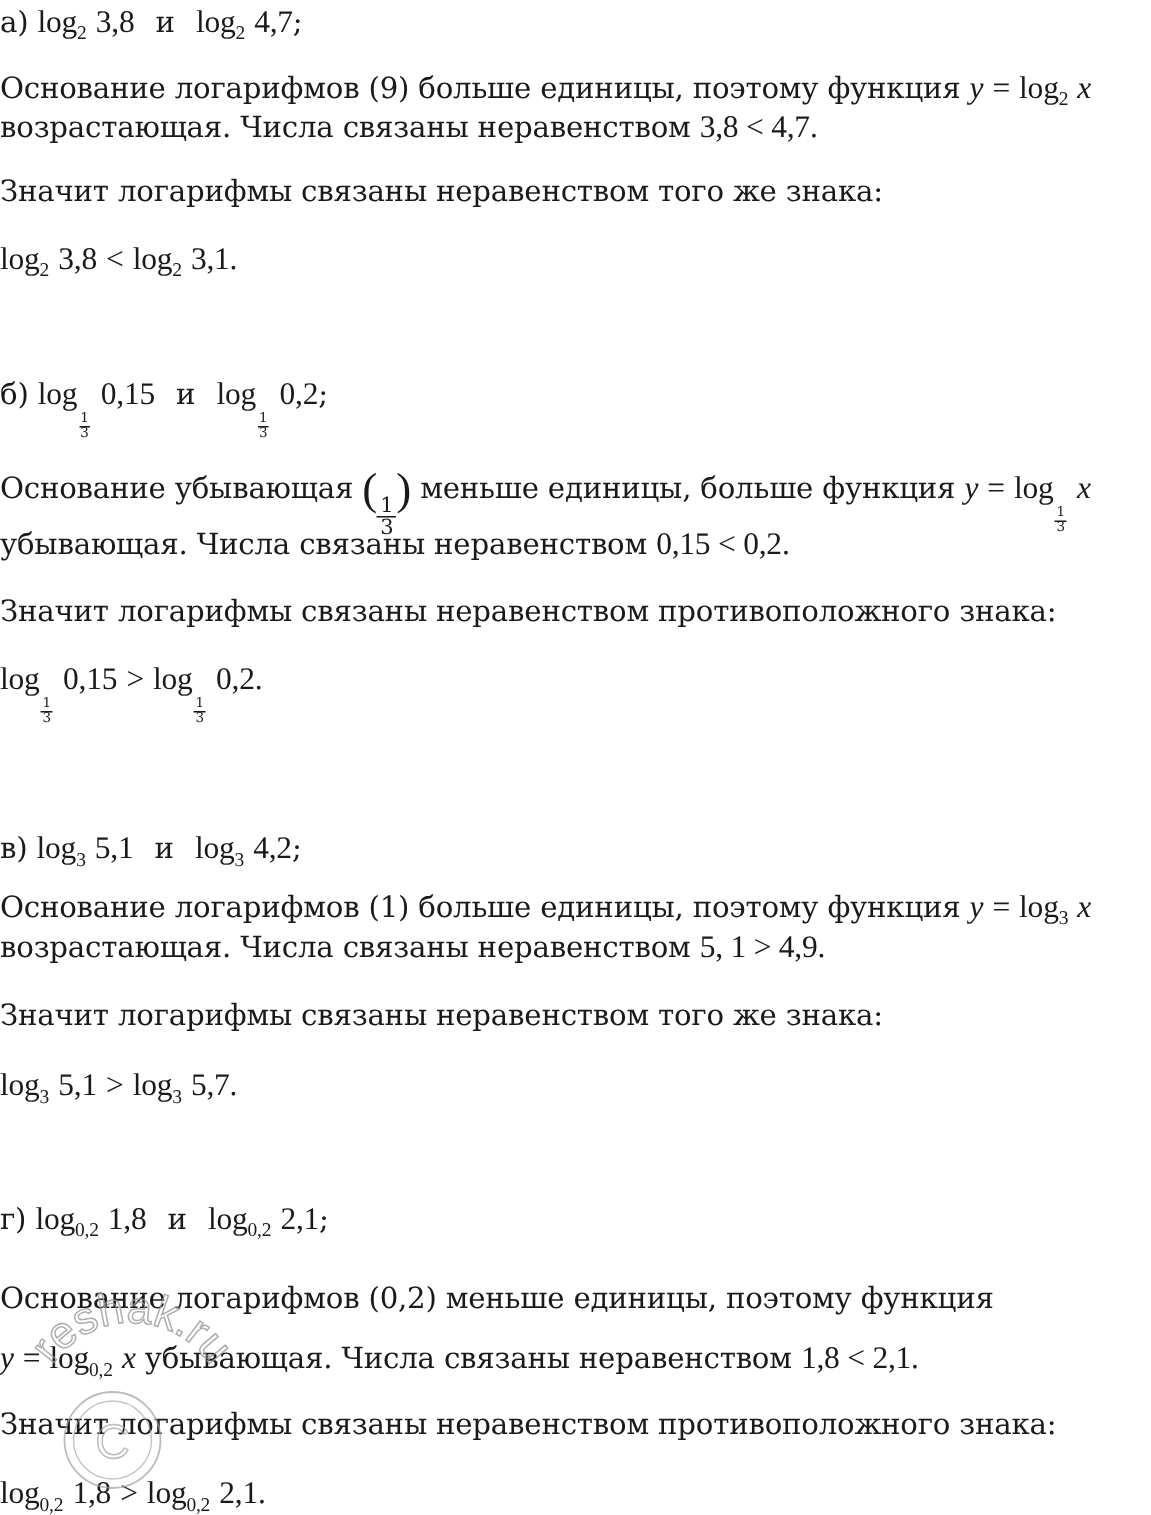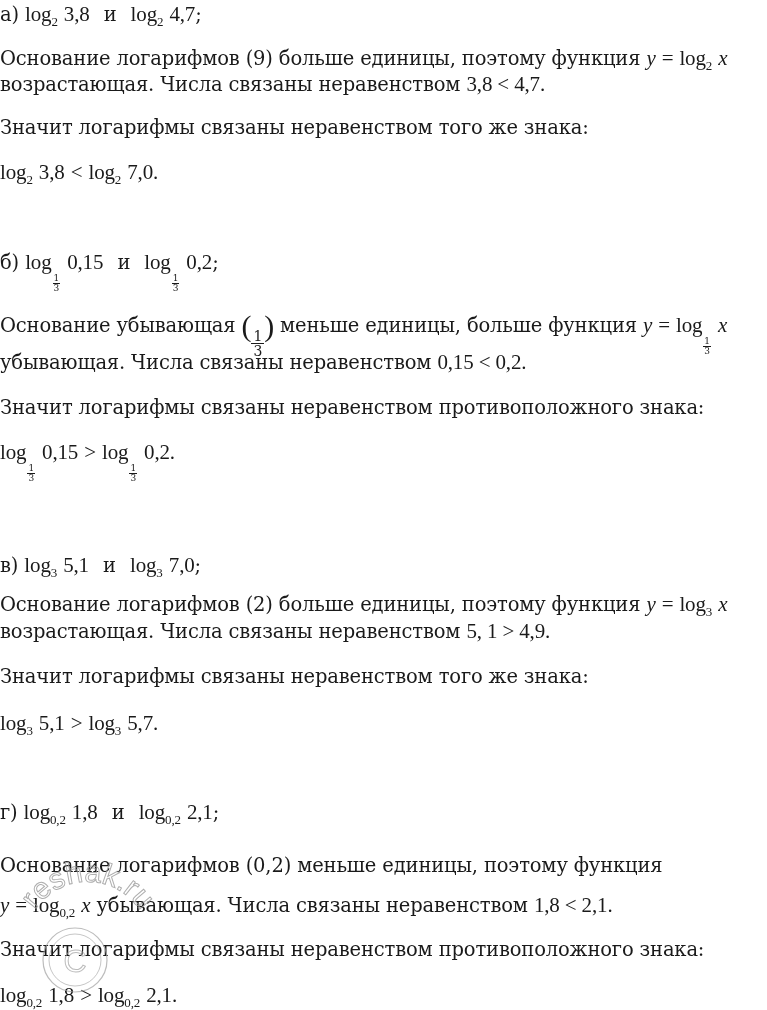--- a/index.html
+++ b/index.html
@@ -53,21 +53,21 @@
   <span class="m">3,8 &lt; 4,7.</span>
 </div>
 <div class="line" style="top:116px">
   <span>Значит логарифмы связаны неравенством того же знака:</span>
 </div>
 <div class="line" style="top:160px">
   <span class="m">log</span><span class="sub m">2</span>
   <span class="m">3,8</span>
   <span class="m">&lt;</span>
   <span class="m">log</span><span class="sub m">2</span>
-  <span class="m">7,0.</span>
+  <span class="m">3,1.</span>
 </div>
 
 <div class="line" style="top:250px">
   <span>б)</span>
   <span class="m">log</span><span class="frac-sub">
       <span class="n">1</span>
       <span>3</span>
     </span>
   <span class="m">0,15</span><span class="sp"></span>
   <span>и</span><span class="sp"></span>
@@ -112,24 +112,24 @@
     </span>
   <span class="m">0,2.</span>
 </div>
 
 <div class="line" style="top:553px">
   <span>в)</span>
   <span class="m">log</span><span class="sub m">3</span>
   <span class="m">5,1</span><span class="sp"></span>
   <span>и</span><span class="sp"></span>
   <span class="m">log</span><span class="sub m">3</span>
-  <span class="m">7,0</span><span>;</span>
+  <span class="m">4,2</span><span>;</span>
 </div>
 <div class="line" style="top:592px">
-  <span>Основание логарифмов (2) больше единицы, поэтому функция</span>
+  <span>Основание логарифмов (1) больше единицы, поэтому функция</span>
   <span class="m it">y</span>
   <span class="m">=</span>
   <span class="m">log</span><span class="sub m">3</span>
   <span class="m it">x</span>
 </div>
 <div class="line" style="top:619px">
   <span>возрастающая. Числа связаны неравенством</span>
   <span class="m">5, 1 &gt; 4,9.</span>
 </div>
 <div class="line" style="top:665px">

